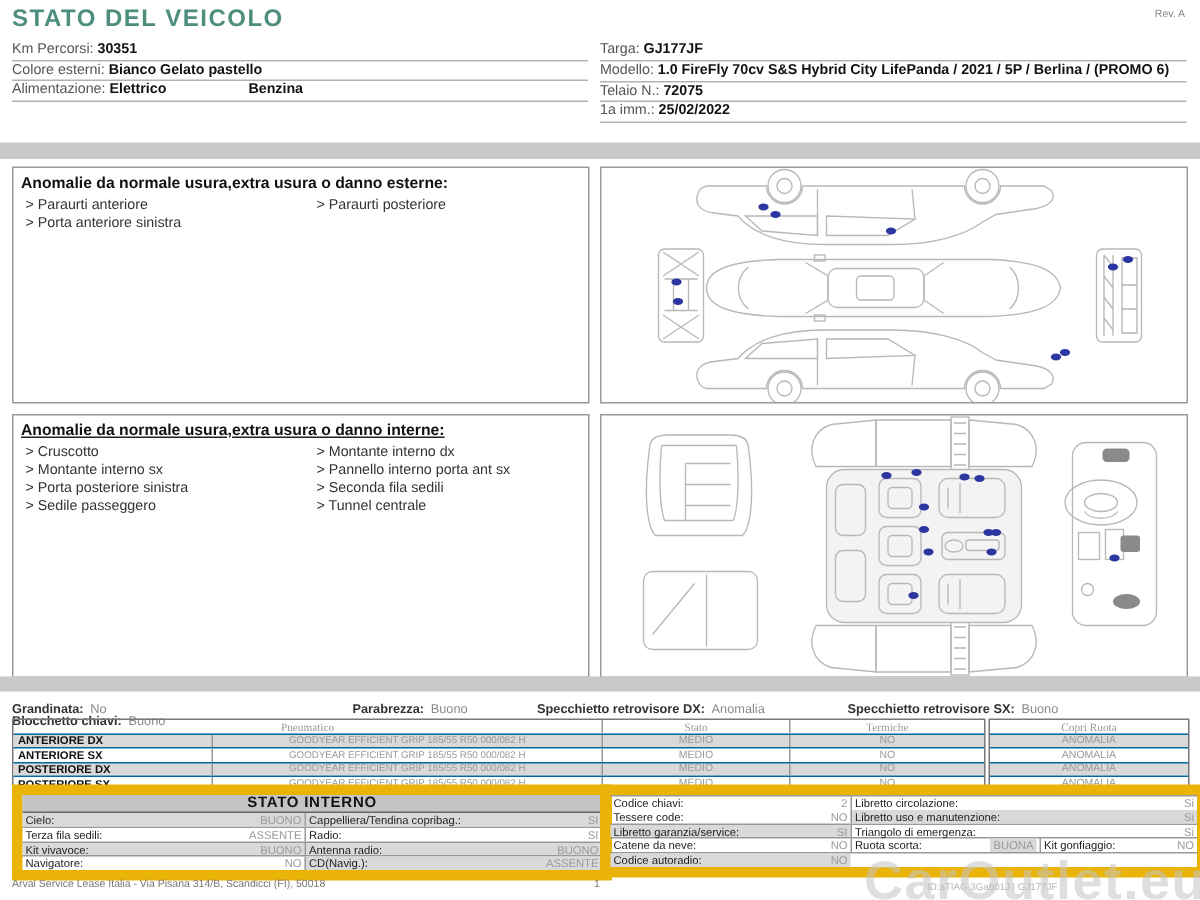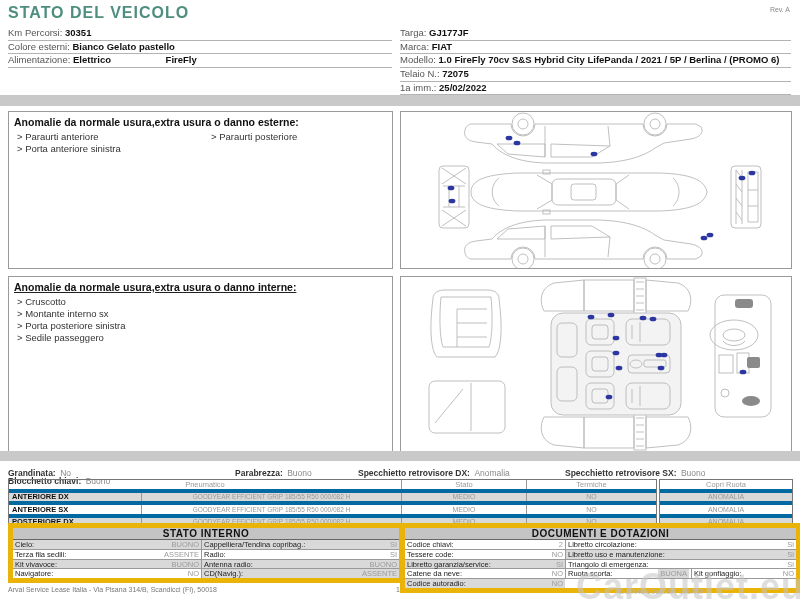--- a/index.html
+++ b/index.html
@@ -18,31 +18,31 @@
   
   .secbox{border:1px solid #9a9a9a;background:#fff;}
   .sec-head{font-size:10.5px;font-weight:bold;color:#111;padding:4px 5px 2px 5px;}
   .anom{font-size:9.5px;line-height:12px;color:#333;list-style:none;margin:0;padding:0;}
   .anom li{white-space:nowrap;}
   
   .sum-lab{font-size:8.5px;color:#333;font-weight:bold;}
   .sum-val{font-size:8.5px;color:#8a8a8a;}
   
   .ttab{border:1px solid #777;}
-  .trow{display:flex;border-top:4px solid #0369a1;height:8.5px;align-items:center;}
+  .trow{display:flex;border-top:1px solid #0369a1;height:8.5px;align-items:center;}
   .trow:first-child{border-top:none;}
-  .thead{color:#9a9a9a;font-size:7.5px;}
+  .thead{color:#9a9a9a;font-size:7.5px;font-family:Liberation Serif, serif;}
   .tc{height:100%;display:flex;align-items:center;box-sizing:border-box;}
   .tc.cb{border-left:1px solid #999;}
   .tlab{font-size:7.5px;font-weight:bold;color:#111;padding-left:3px;width:132px;}
   .tdesc{font-size:6.5px;color:#9a9a9a;width:260px;justify-content:center;}
   .tval{font-size:7px;color:#9a9a9a;justify-content:center;}
   .sh{background:#d9d9d9;}
   
-  .btab{border:5px solid #eab308;font-size:7.5px;}
+  .btab{border:7px solid #eab308;font-size:7.5px;}
   .bhead{background:#c4c4c4;border-bottom:1px solid #666;height:11px;display:flex;align-items:center;
          justify-content:center;font-size:10px;font-weight:bold;color:#111;letter-spacing:0.5px;}
   .brow{display:flex;border-top:1px solid #999;height:8.8px;}
   .brow:nth-child(2){border-top:none;}
   .bcell{display:flex;align-items:center;justify-content:space-between;box-sizing:border-box;
          padding:0 2px;height:100%;}
   .bcell+.bcell{border-left:1px solid #999;}
   .bcell .lab{color:#222;}
   .bcell .val{color:#9a9a9a;}
   .chip{background:#d9d9d9;padding:0 2px;}
@@ -70,32 +70,28 @@
       <span class="lab">Km Percorsi:</span>
       <span class="val">30351</span>
     </div>
     <div class="irow">
       <span class="lab">Colore esterni:</span>
       <span class="val">Bianco Gelato pastello</span>
     </div>
     <div class="irow">
       <span class="lab">Alimentazione:</span>
       <span class="val">Elettrico</span>
-      <span class="val2">FireFly</span>
+      <span class="val2">Benzina</span>
     </div>
   </div>
 
   <div class="abs" style="left:400px;top:27px;width:391px;">
     <div class="irow">
       <span class="lab">Targa:</span>
       <span class="val">GJ177JF</span>
-    </div>
-    <div class="irow">
-      <span class="lab">Marca:</span>
-      <span class="val">FIAT</span>
     </div>
     <div class="irow" style="line-height:10.5px;">
       <span class="lab">Modello:</span>
       <span class="val">1.0 FireFly 70cv S&amp;S Hybrid City LifePanda / 2021 / 5P / Berlina / (PROMO 6)</span>
     </div>
     <div class="irow">
       <span class="lab">Telaio N.:</span>
       <span class="val">72075</span>
     </div>
     <div class="irow">
@@ -171,20 +167,26 @@
     </svg>
   </div>
 
   <div class="abs secbox" style="left:8px;top:276px;width:383px;height:174px;text-decoration:underline;">
     <div class="sec-head">Anomalie da normale usura,extra usura o danno interne:</div>
     <ul class="anom abs" style="left:8px;top:19px;">
       <li>&gt; Cruscotto</li>
       <li>&gt; Montante interno sx</li>
       <li>&gt; Porta posteriore sinistra</li>
       <li>&gt; Sedile passeggero</li>
+    </ul>
+    <ul class="anom abs" style="left:202px;top:19px;">
+      <li>&gt; Montante interno dx</li>
+      <li>&gt; Pannello interno porta ant sx</li>
+      <li>&gt; Seconda fila sedili</li>
+      <li>&gt; Tunnel centrale</li>
     </ul>
   </div>
 
   <div class="abs secbox" style="left:400px;top:276px;width:390px;height:174px;">
     <svg width="390" height="174" viewBox="0 0 390 174">
 
       <g transform="translate(26,12)">
         <path class="ln" d="M6,10 C2,40 4,62 10,68 L68,68 C74,62 76,40 72,10 C72,3 66,1 60,1 L18,1 C12,1 6,3 6,10 Z"></path>
         <path class="ln" d="M14,8 L64,8 M14,8 C12,30 13,50 16,58 M64,8 C66,30 65,50 62,58 M16,58 L62,58"></path>
         <path class="ln" d="M30,20 L60,20 M30,34 L60,34 M30,48 L60,48 M30,20 L30,58"></path>
@@ -366,21 +368,20 @@
           <span class="val">NO</span>
         </div>
       <div class="bcell sh" style="flex:1;">
           <span class="lab">CD(Navig.):</span>
           <span class="val">ASSENTE</span>
         </div>
     </div>
   </div>
 
   <div class="abs btab" style="left:400px;top:523px;width:391px;">
-    <div class="bhead">DOCUMENTI E DOTAZIONI</div>
     <div class="brow">
       <div class="bcell" style="width:160px;">
           <span class="lab">Codice chiavi:</span>
           <span class="val">2</span>
         </div>
       <div class="bcell" style="flex:1;">
           <span class="lab">Libretto circolazione:</span>
           <span class="val">Si</span>
         </div>
     </div>

